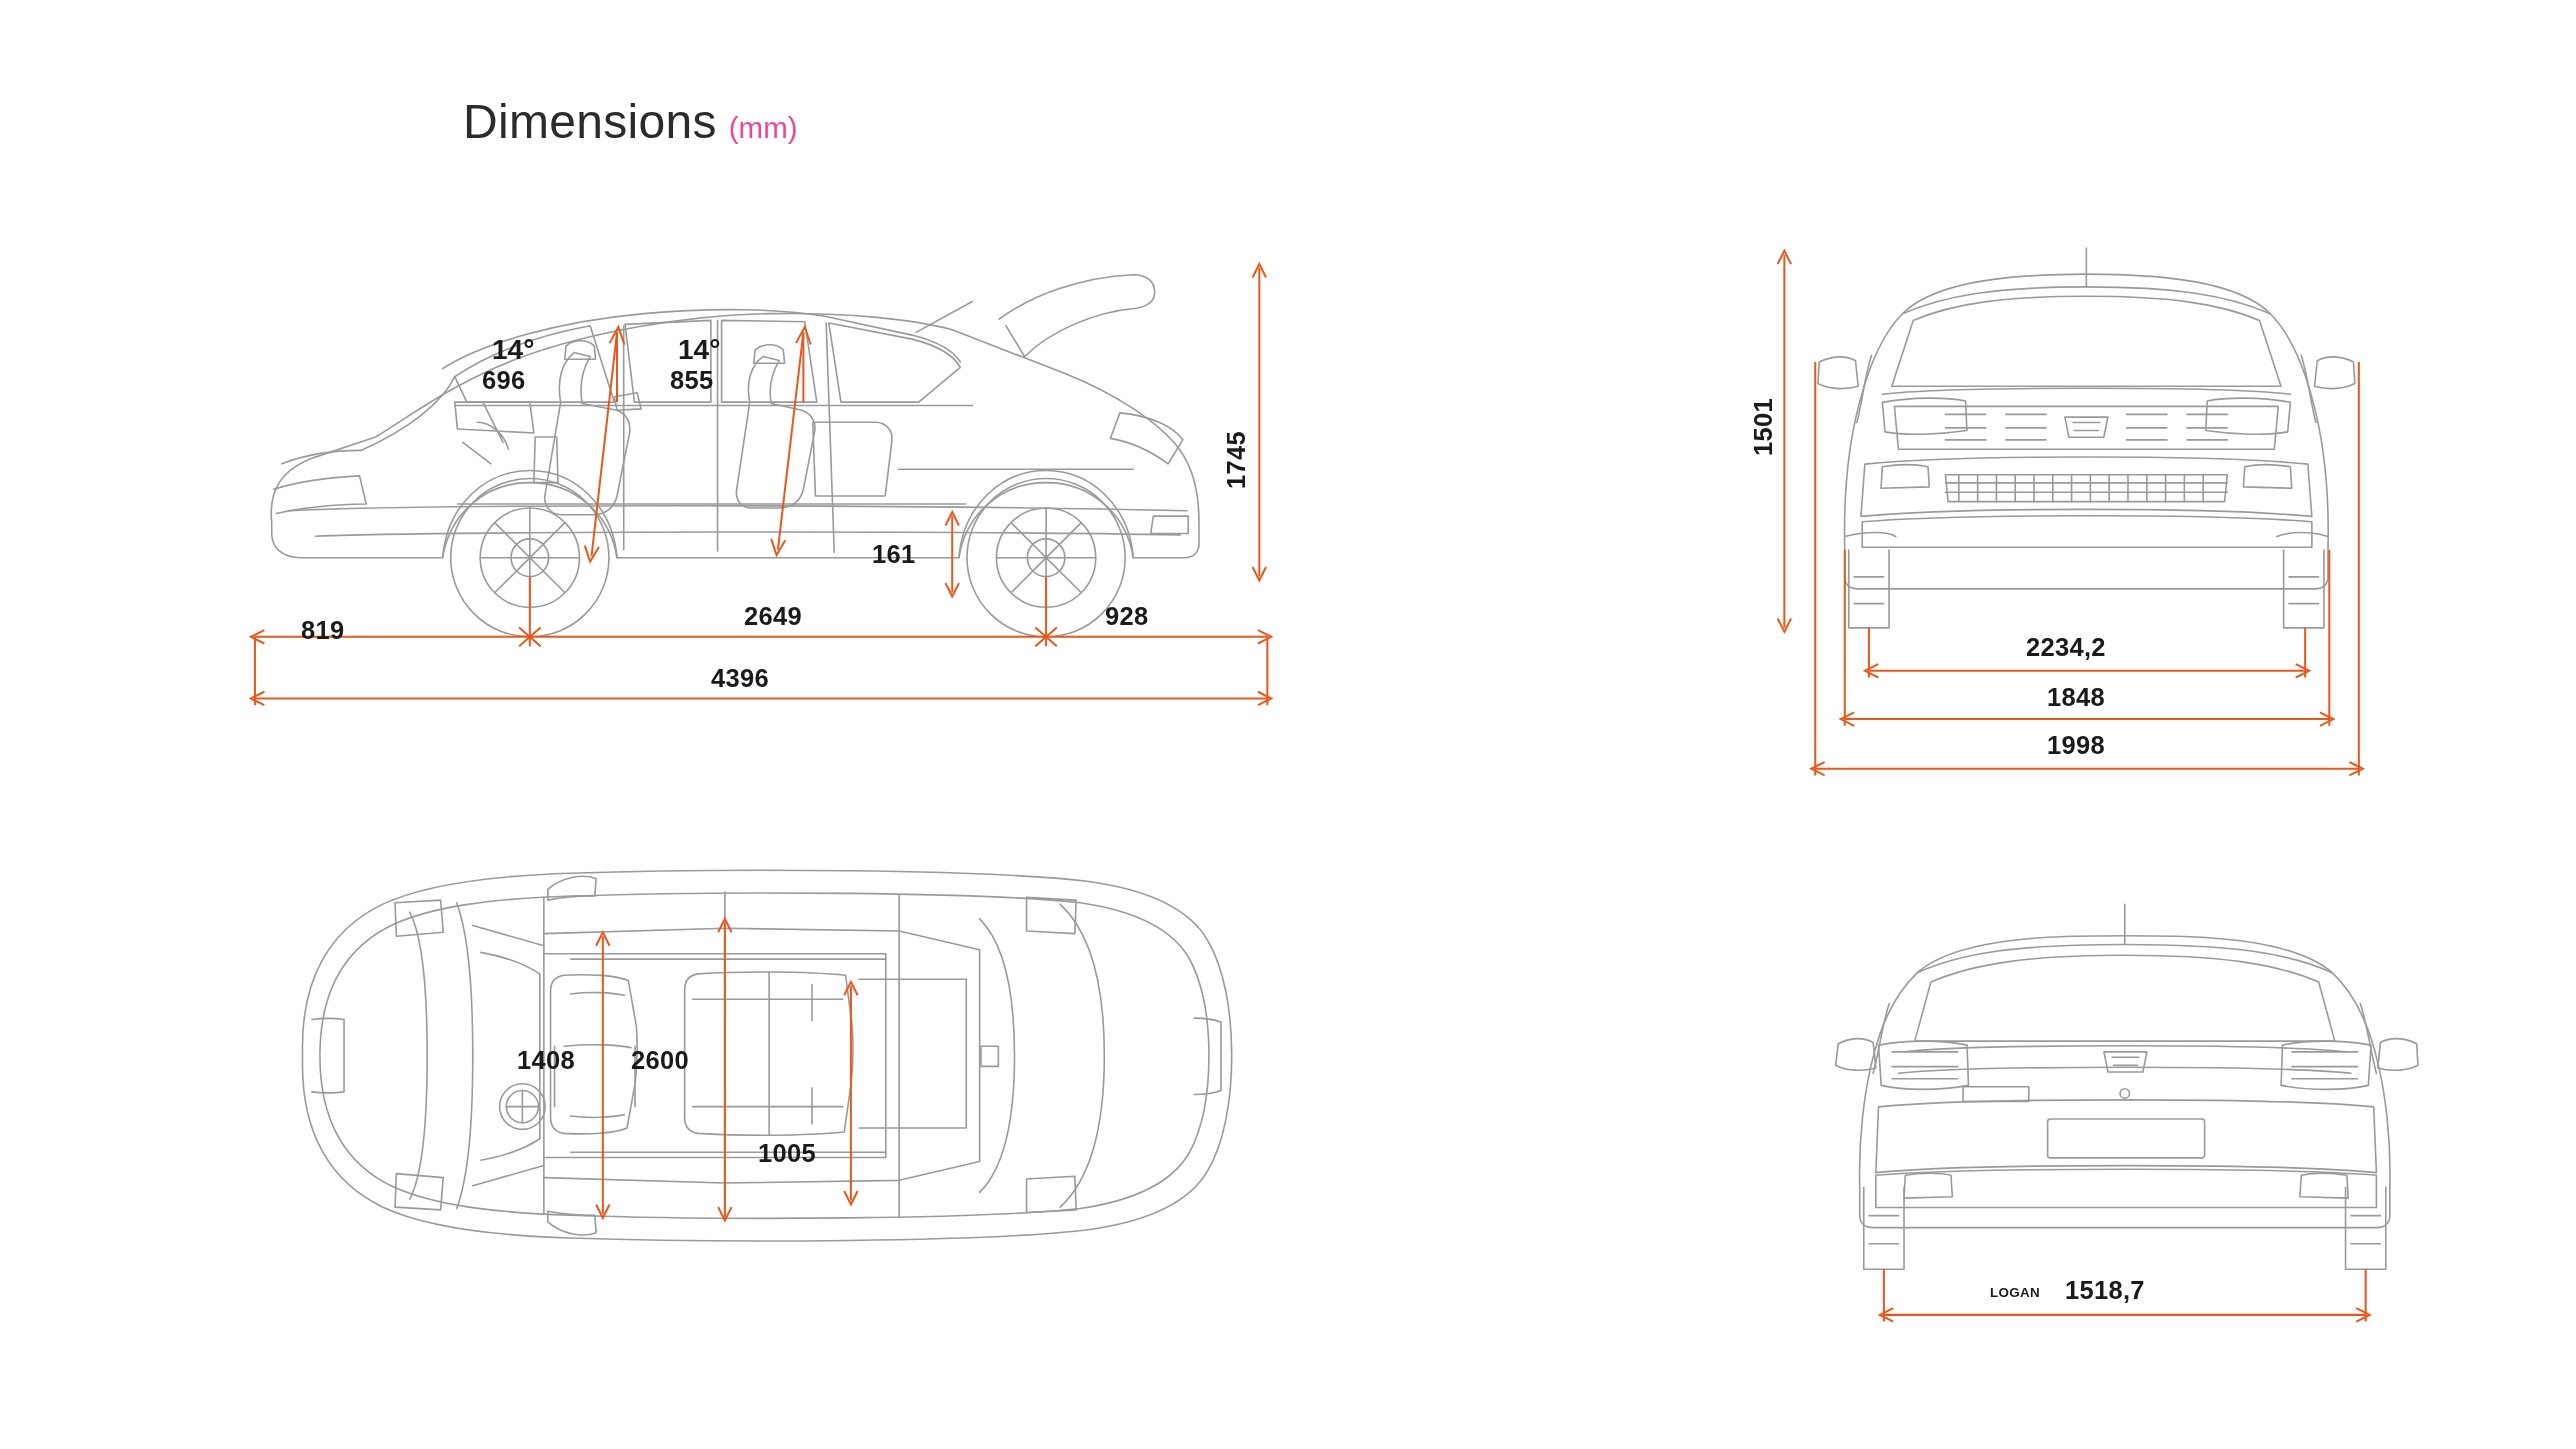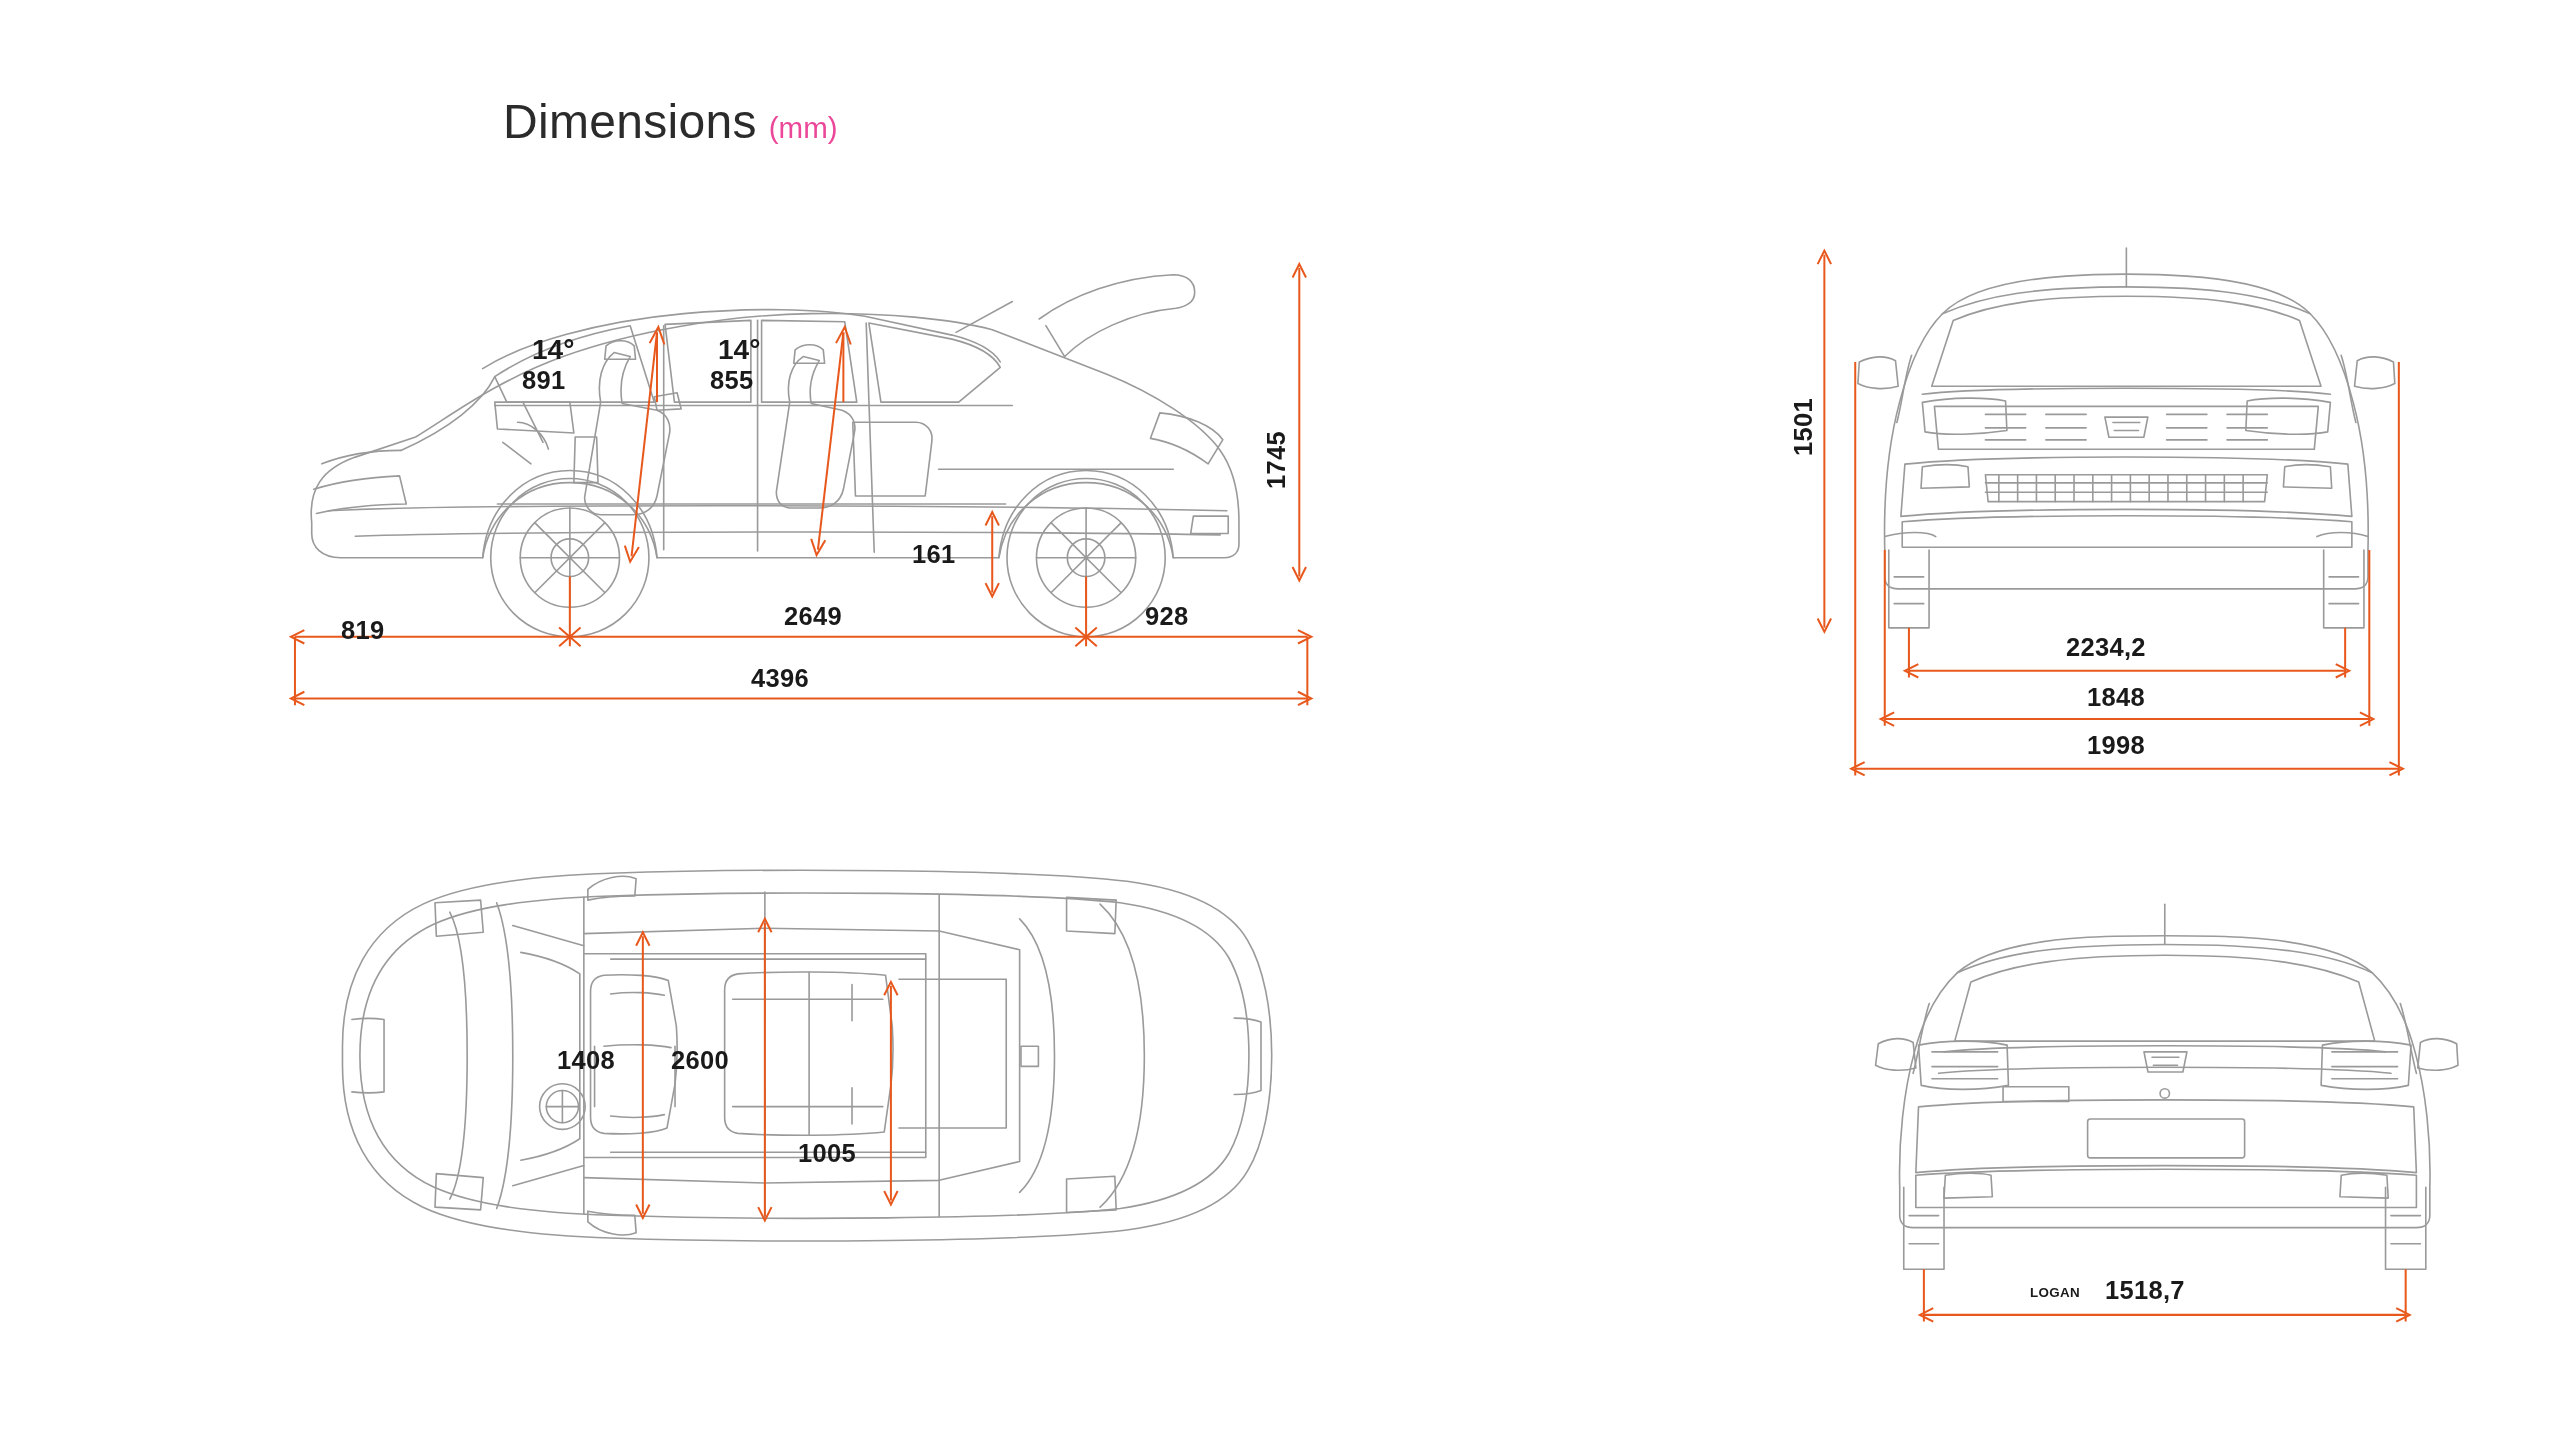--- a/index.html
+++ b/index.html
@@ -11,21 +11,20 @@
     width: 2576px;
     height: 1449px;
     font-family: "Liberation Sans", sans-serif;
     color: #1a1a1a;
     overflow: hidden;
   }
   #stage {
     position: relative;
     width: 2085px;
     height: 1449px;
-    margin-left: 40px;
   }
   
   .title-block {
     position: absolute;
     left: 463px;
     top: 94px;
     display: flex;
     align-items: baseline;
     gap: 12px;
   }
@@ -203,21 +202,21 @@
     </svg>
 
     <div class="dim" style="left:981px; top:288px; transform:rotate(-90deg); transform-origin:left top;">1745</div>
     <div class="dim" style="left:631px; top:339px;">161</div>
     <div class="dim" style="left:60px; top:415px;">819</div>
     <div class="dim" style="left:503px; top:401px;">2649</div>
     <div class="dim" style="left:864px; top:401px;">928</div>
     <div class="dim" style="left:470px; top:463px;">4396</div>
 
     <div class="angle" style="left:251px; top:133px;">14°</div>
-    <div class="dim" style="left:241px; top:165px;">891</div>
+    <div class="dim" style="left:241px; top:165px;">696</div>
     <div class="angle" style="left:437px; top:133px;">14°</div>
     <div class="dim" style="left:429px; top:165px;">855</div>
   </div>
 
   <div class="view" style="left:1744px; top:201px; width:725px; height:604px;">
     <svg width="725" height="604" viewBox="0 0 1080 900">
       <g fill="none" stroke="#9a9a9a" stroke-width="2.4" stroke-linejoin="round" stroke-linecap="round">
 
         <path d="M150,520 C148,440 156,360 172,300 C186,246 208,196 236,168
                  C268,136 330,118 420,112 C470,108 550,108 600,112

